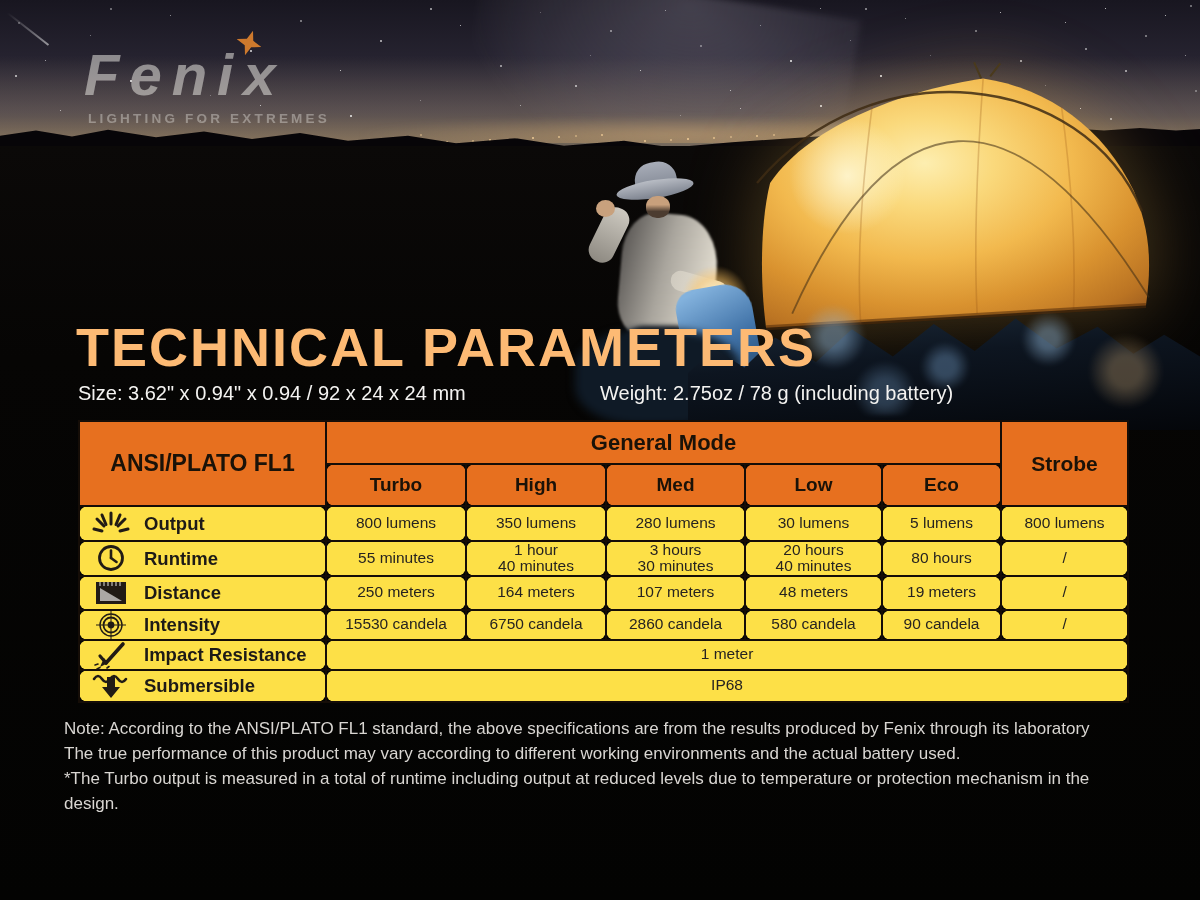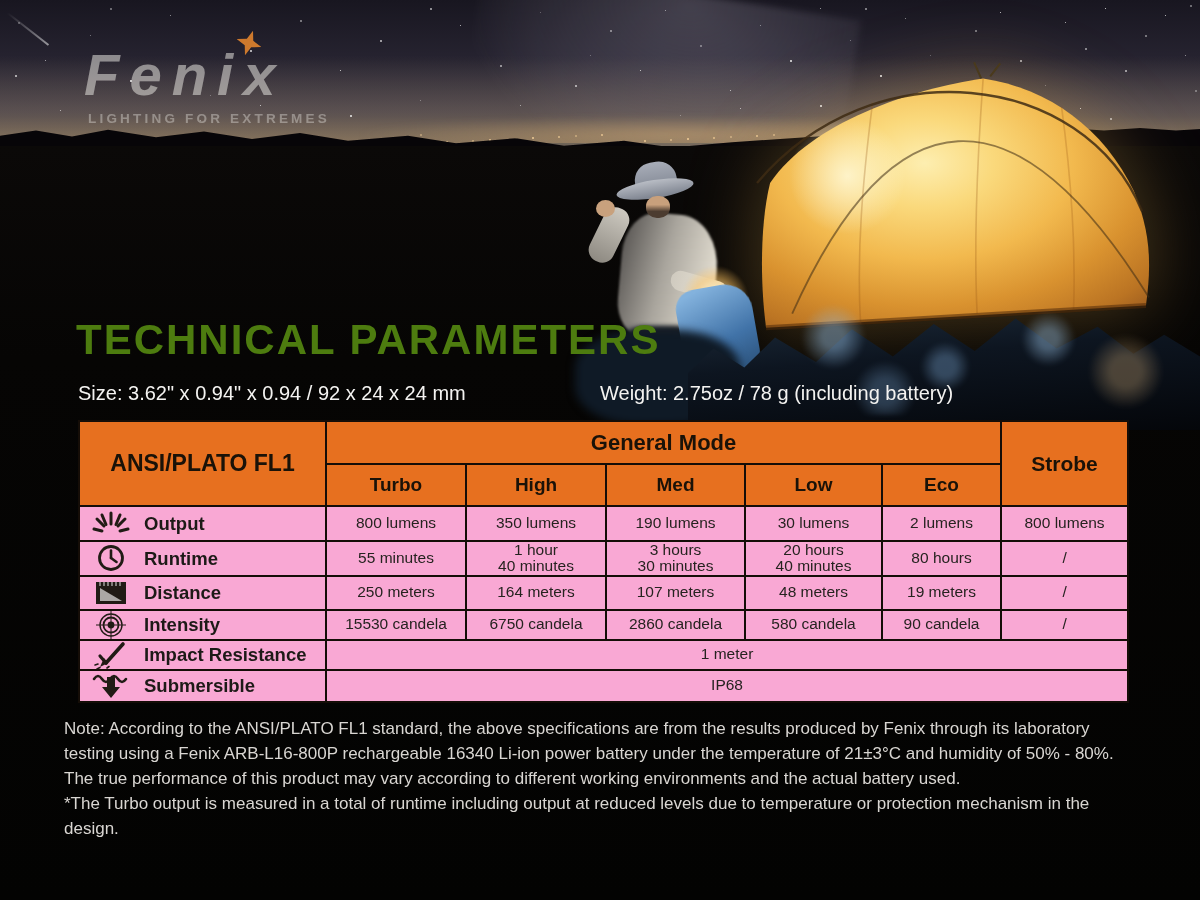--- a/index.html
+++ b/index.html
@@ -68,35 +68,35 @@
   .brand{position:absolute;left:84px;top:46px;}
   .logo-row{position:relative;}
   .logo-text{font-size:58px;font-weight:bold;font-style:italic;letter-spacing:10px;
         color:rgba(228,225,221,.55);line-height:1;}
   .logo-star{position:absolute;left:152px;top:-16px;width:26px;height:26px;background:#e0832e;opacity:.9;
         clip-path:polygon(50% 0,63% 37%,100% 50%,63% 63%,50% 100%,37% 63%,0 50%,37% 37%);
         transform:rotate(18deg);}
   .tagline{margin-top:7px;margin-left:4px;font-size:13.5px;letter-spacing:3.2px;
         color:rgba(232,229,224,.40);font-weight:bold;}
   
-  .title{position:absolute;left:76px;top:316px;margin:0;font-size:42px;font-weight:bold;
-        letter-spacing:2px;color:#4d7c0f;}
+  .title{position:absolute;left:76px;top:316px;margin:0;font-size:54px;font-weight:bold;
+        letter-spacing:2px;color:#fdba74;}
   .dims{position:absolute;left:0;top:382px;width:1200px;height:26px;color:#f4f3f1;font-size:20px;}
   .size-spec{position:absolute;left:78px;}
   .weight-spec{position:absolute;left:600px;}
   
   table.spec{position:absolute;left:78px;top:420px;width:1049px;border-collapse:collapse;
         table-layout:fixed;}
   table.spec th,table.spec td{border:2px solid #150d07;padding:0;text-align:center;vertical-align:middle;}
   table.spec thead th{background:#e7701f;color:#1a1208;}
   .corner-th{font-size:23px;font-weight:bold;}
   .group-th{font-size:22px;font-weight:bold;}
   .strobe-th{font-size:21px;font-weight:bold;}
-  .mode-th{font-size:19px;font-weight:bold;}
-  table.spec tbody td{background:#f9a8d4;color:#262320;font-size:15.5px;line-height:1.05;}
+  .mode-th{font-size:19px;font-weight:bold;border-radius:9px;}
+  table.spec tbody td{background:#fde047;color:#262320;font-size:15.5px;line-height:1.05;border-radius:9px;}
   td.val{white-space:pre-line;}
   td.label-cell{text-align:left;}
   .label-inner{display:flex;align-items:center;gap:12px;padding-left:10px;}
   .row-icon{flex:0 0 42px;display:flex;justify-content:center;}
   .row-label{font-size:18.5px;font-weight:bold;color:#1d1a17;}
   
   .note{position:absolute;left:64px;top:716px;width:1090px;color:#d9d6d2;font-size:17px;
         line-height:25px;}
   .note div{white-space:nowrap;}
 </style>
@@ -297,23 +297,23 @@
                   <line x1="15" y1="14.5" x2="11" y2="5"></line>
                   <line x1="25" y1="14.5" x2="29" y2="5"></line>
                 </g>
               </svg>
             </span>
             <span class="row-label">Output</span>
           </div>
         </td>
         <td class="val">800 lumens</td>
         <td class="val">350 lumens</td>
-        <td class="val">190 lumens</td>
+        <td class="val">280 lumens</td>
         <td class="val">30 lumens</td>
-        <td class="val">2 lumens</td>
+        <td class="val">5 lumens</td>
         <td class="val">800 lumens</td>
       </tr>
       <tr style="height:32px">
         <td class="label-cell">
           <div class="label-inner">
             <span class="row-icon">
               <svg width="40" height="28" viewBox="0 0 40 28">
                 <circle cx="20" cy="14" r="11.5" fill="none" stroke="#211b15" stroke-width="2.8"></circle>
                 <line x1="20" y1="14" x2="20" y2="6.5" stroke="#211b15" stroke-width="2.6" stroke-linecap="round"></line>
                 <line x1="20" y1="14" x2="25.5" y2="18" stroke="#211b15" stroke-width="2.6" stroke-linecap="round"></line>
@@ -413,19 +413,18 @@
             <span class="row-label">Submersible</span>
           </div>
         </td>
         <td class="val" colspan="6">IP68</td>
       </tr>
     </tbody>
   </table>
 
   <div class="note">
     <div>Note: According to the ANSI/PLATO FL1 standard, the above specifications are from the results produced by Fenix through its laboratory</div>
-    <div>testing using a Fenix ARB-L16-800P rechargeable 16340 Li-ion power battery under the temperature of 21±3°C and humidity of 50% - 80%.</div>
     <div>The true performance of this product may vary according to different working environments and the actual battery used.</div>
     <div>*The Turbo output is measured in a total of runtime including output at reduced levels due to temperature or protection mechanism in the</div>
     <div>design.</div>
   </div>
 
 </div>
 
 </body></html>

